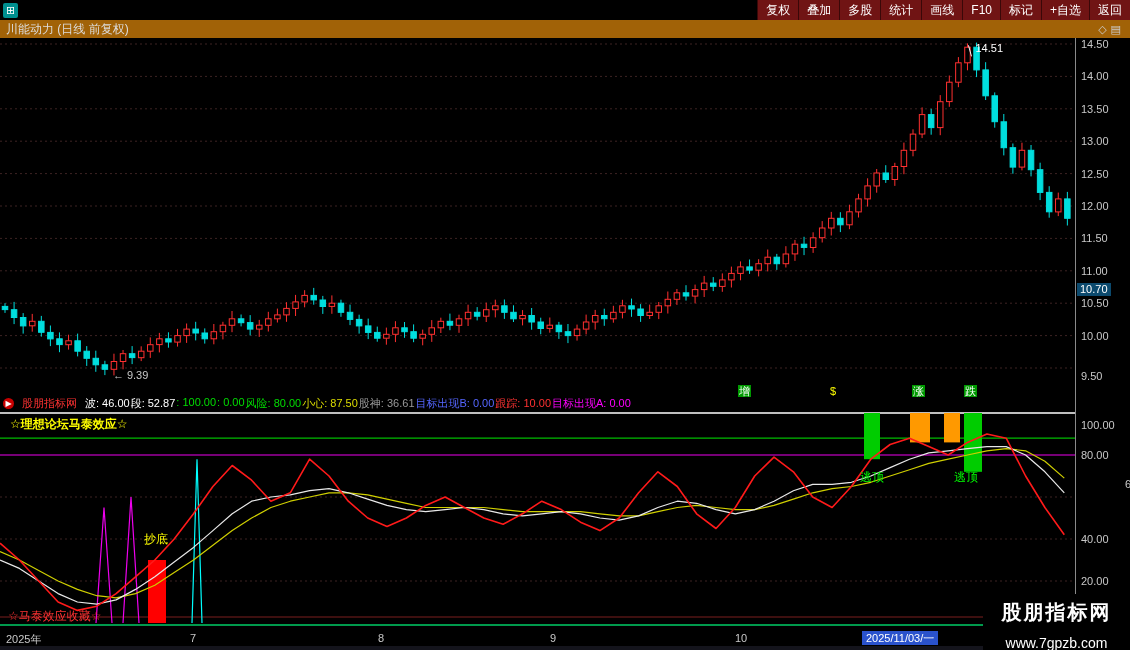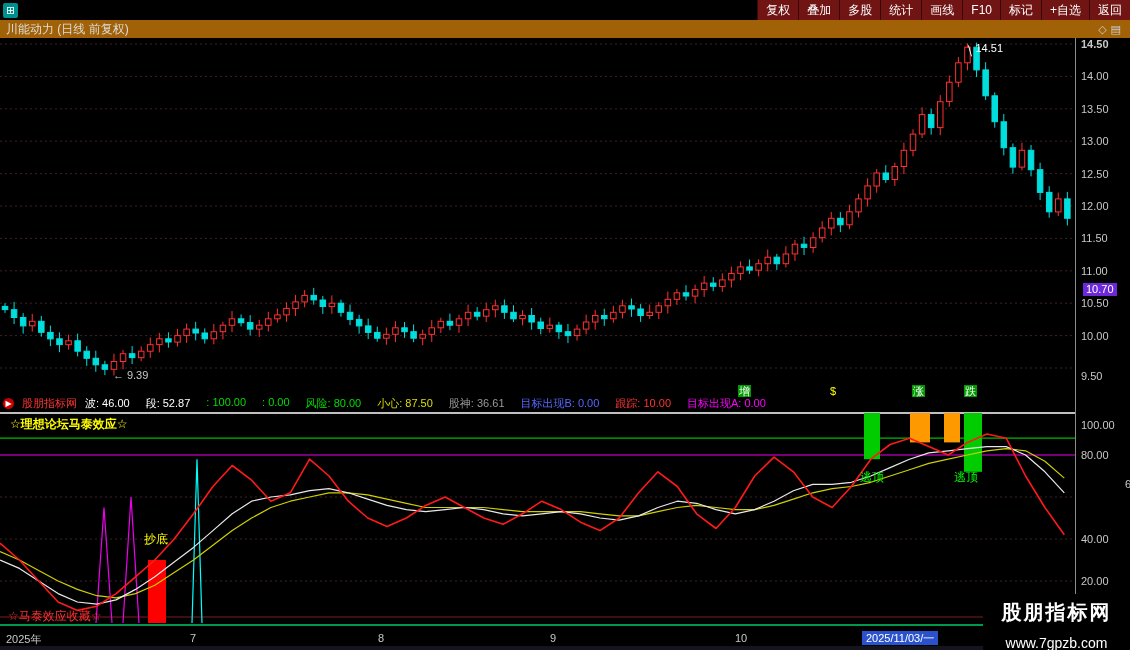--- a/index.html
+++ b/index.html
@@ -30,21 +30,21 @@
     align-items:center;font-size:11px;gap:8px;padding-left:3px;white-space:nowrap;overflow:hidden;}
   #brand-icon{display:inline-block;width:11px;height:11px;border-radius:50%;background:#c80000;
     color:#fff;font-size:8px;line-height:11px;text-align:center;}
   #brand-text{color:#ff3232;}
   #ind-chart{position:absolute;top:411px;left:0;width:1075px;height:219px;}
 
   
   #axis-col{position:absolute;top:38px;left:1075px;width:55px;height:592px;border-left:1px solid #8a8a8a;
     font-size:11px;color:#c8c8c8;}
   .axis-label{position:absolute;left:5px;line-height:12px;}
-  #price-badge{position:absolute;left:7px;background:#6d28d9;color:#fff;padding:0 3px;line-height:13px;}
+  #price-badge{position:absolute;left:1px;background:#0c4a6e;color:#fff;padding:0 3px;line-height:13px;}
 
   
   #xaxis{position:absolute;top:630px;left:0;width:1130px;height:16px;font-size:11px;color:#c8c8c8;}
   .x-label{position:absolute;top:2px;}
   #date-badge{position:absolute;left:862px;top:1px;background:#2a52cc;color:#fff;padding:0 4px;line-height:14px;}
 
   #bottombar{position:absolute;top:646px;left:0;width:1130px;height:4px;background:#14141c;}
 
   
   .ann{position:absolute;font-size:12px;white-space:nowrap;}
@@ -348,21 +348,21 @@
         <span class="sig badge" style="left: 738px;">增</span>
         <span class="sig dollar" style="left: 830px;">$</span>
         <span class="sig badge" style="left: 912px;">涨</span>
         <span class="sig badge" style="left: 964px;">跌</span>
       </div>
   </div>
 
   <div id="ind-header">
     <span id="brand-icon">▶</span>
     <span id="brand-text">股朋指标网</span>
-    <span id="ind-fields" style="display:flex;gap:16px;">
+    <span id="ind-fields" style="display:flex;gap:1px;">
         <span style="color: rgb(255, 255, 255);">波: 46.00</span>
         <span style="color: rgb(255, 255, 255);">段: 52.87</span>
         <span style="color: rgb(0, 221, 0);">: 100.00</span>
         <span style="color: rgb(0, 221, 0);">: 0.00</span>
         <span style="color: rgb(0, 221, 0);">风险: 80.00</span>
         <span style="color: rgb(221, 221, 0);">小心: 87.50</span>
         <span style="color: rgb(153, 153, 153);">股神: 36.61</span>
         <span style="color: rgb(85, 102, 255);">目标出现B: 0.00</span>
         <span style="color: rgb(255, 50, 50);">跟踪: 10.00</span>
         <span style="color: rgb(255, 0, 255);">目标出现A: 0.00</span>
@@ -393,21 +393,21 @@
         <text x="144" y="132" fill="#ffff00" font-size="12">抄底</text>
         <text x="860" y="70" fill="#00ff00" font-size="12">逃顶</text>
         <text x="954" y="70" fill="#00ff00" font-size="12">逃顶</text>
       </svg>
     <div class="ann" id="ann-top-left">☆理想论坛马泰效应☆</div>
     <div class="ann" id="ann-bottom-left">☆马泰效应收藏☆</div>
   </div>
 
   <div id="axis-col">
     <span id="price-badge" style="top: 245.24px;">10.70</span>
-  <span class="axis-label" style="top: 0px; font-weight: bold;">14.50</span>
+  <span class="axis-label" style="top: 0px;">14.50</span>
       <span class="axis-label" style="top: 32.4px;">14.00</span>
       <span class="axis-label" style="top: 64.8px;">13.50</span>
       <span class="axis-label" style="top: 97.2px;">13.00</span>
       <span class="axis-label" style="top: 129.6px;">12.50</span>
       <span class="axis-label" style="top: 162px;">12.00</span>
       <span class="axis-label" style="top: 194.4px;">11.50</span>
       <span class="axis-label" style="top: 226.8px;">11.00</span>
       <span class="axis-label" style="top: 259.2px;">10.50</span>
       <span class="axis-label" style="top: 291.6px;">10.00</span>
       <span class="axis-label" style="top: 332px;">9.50</span>

